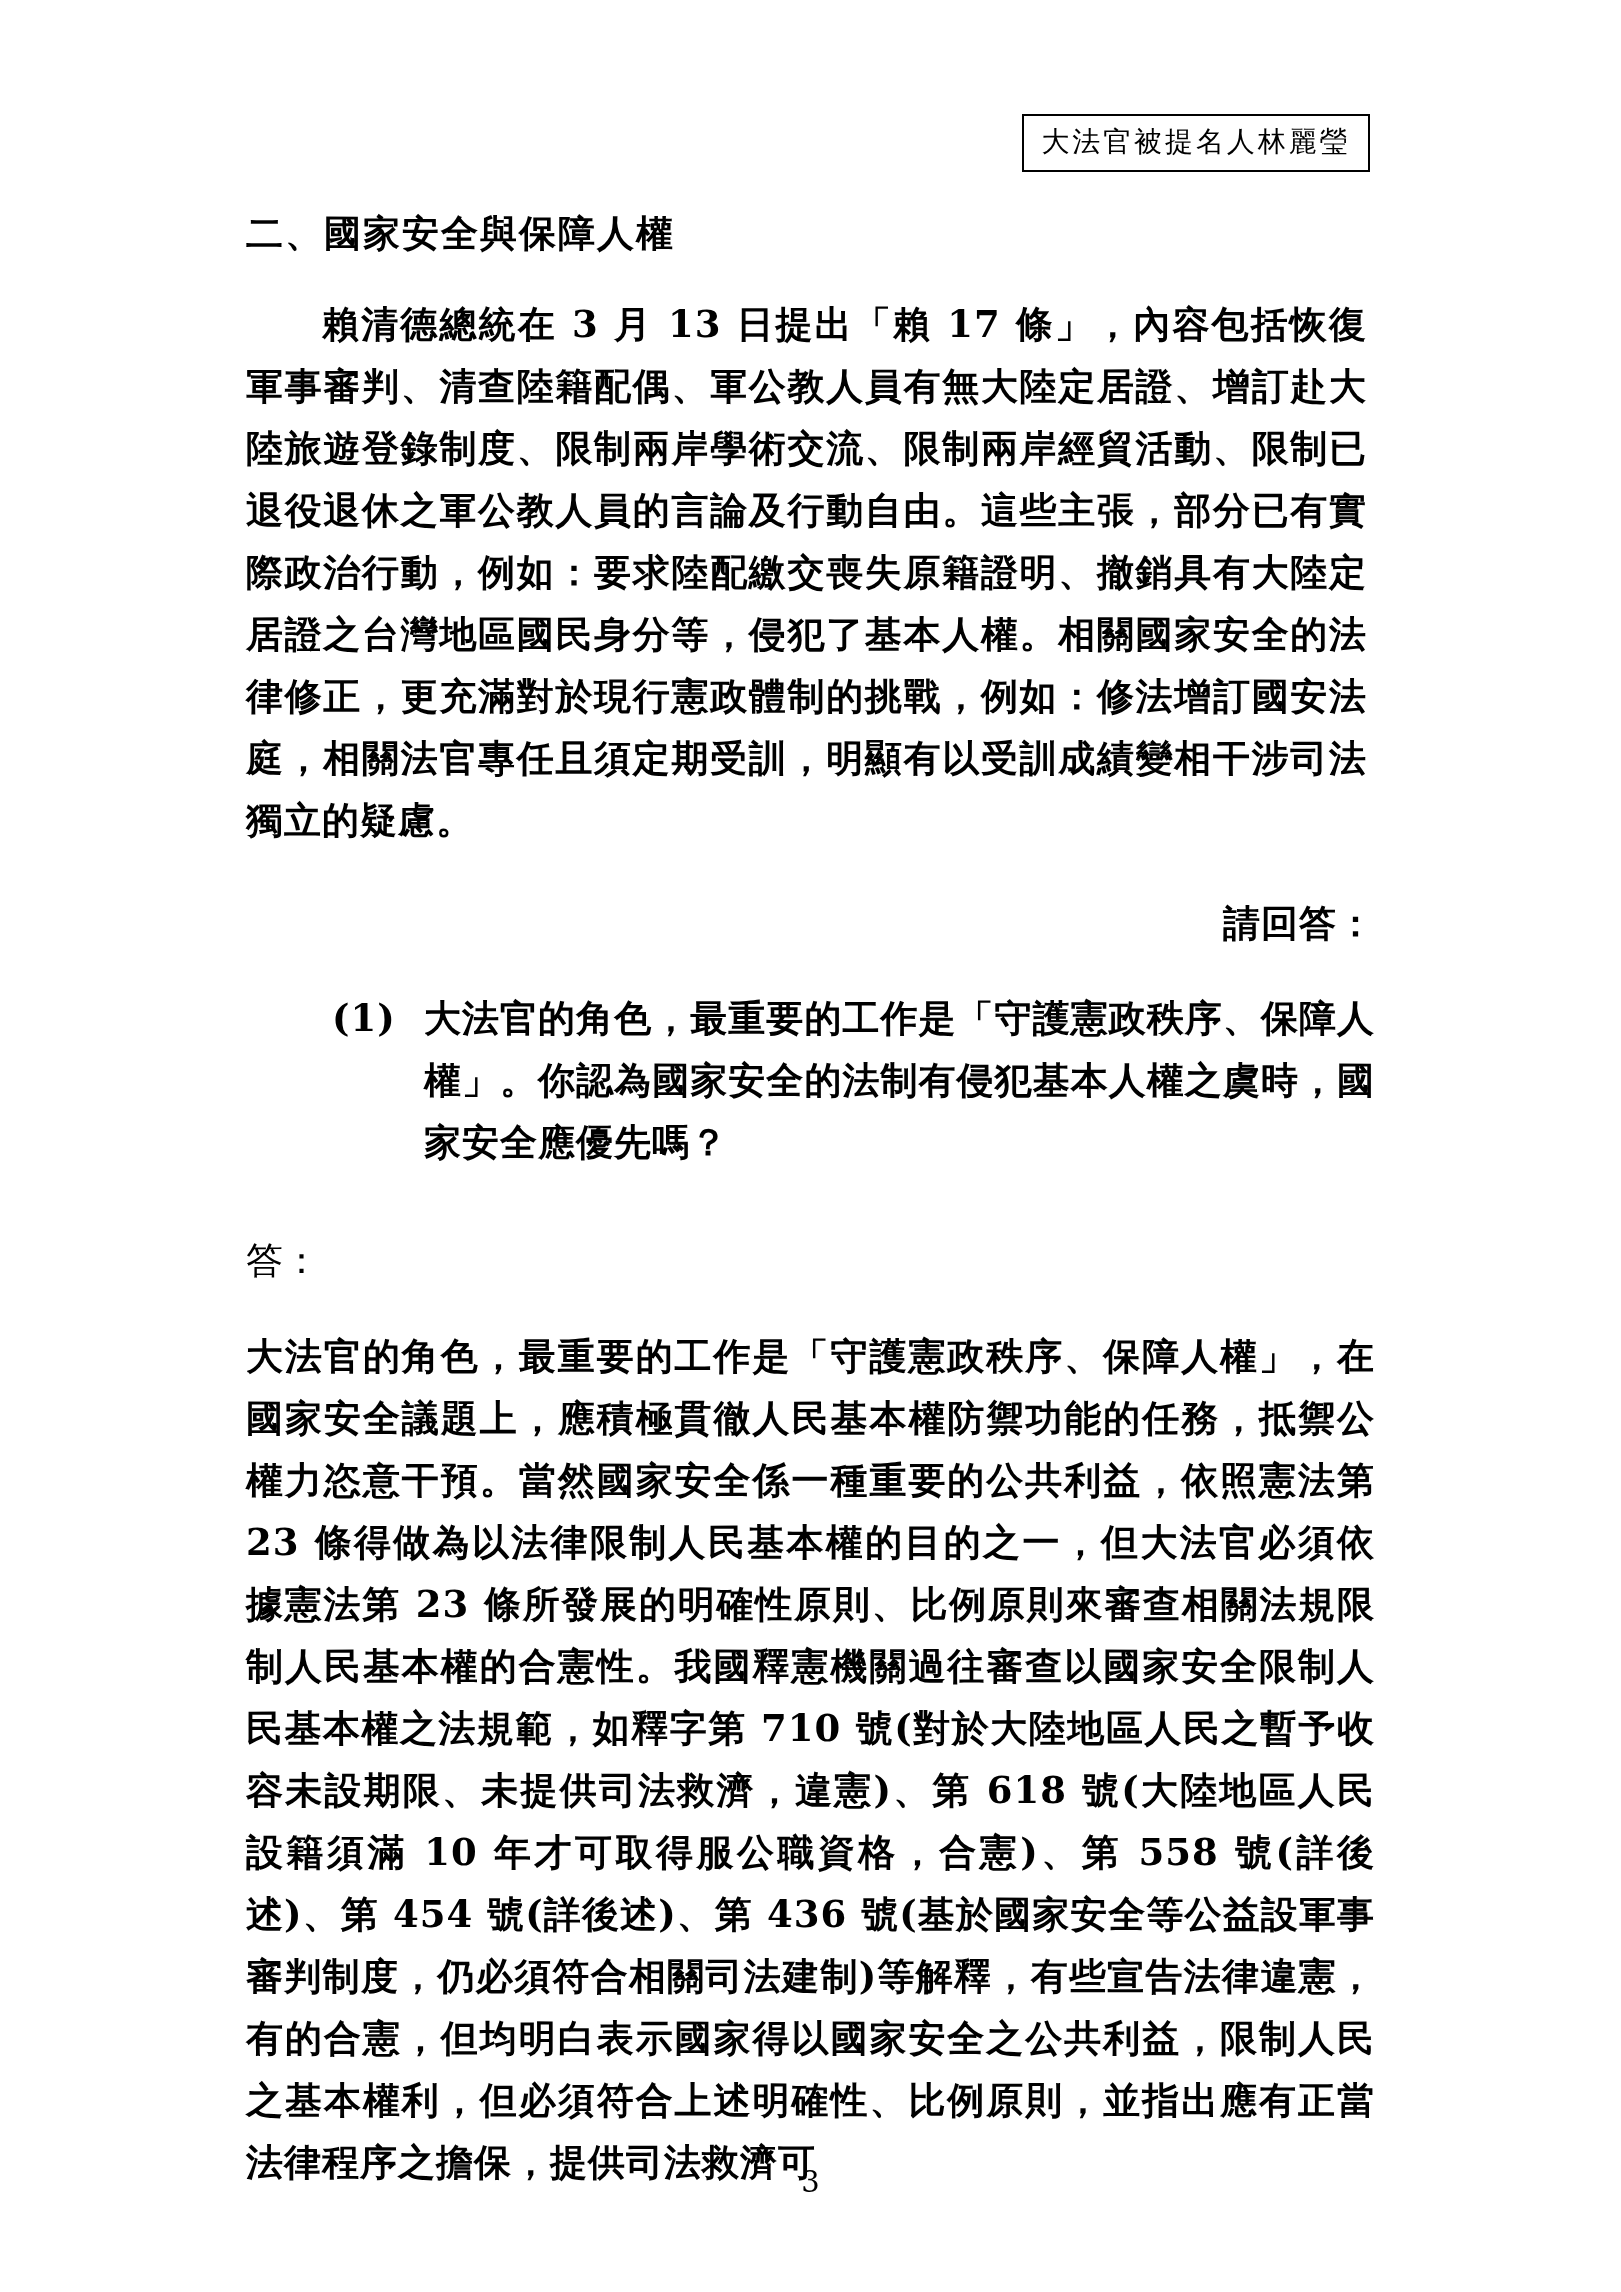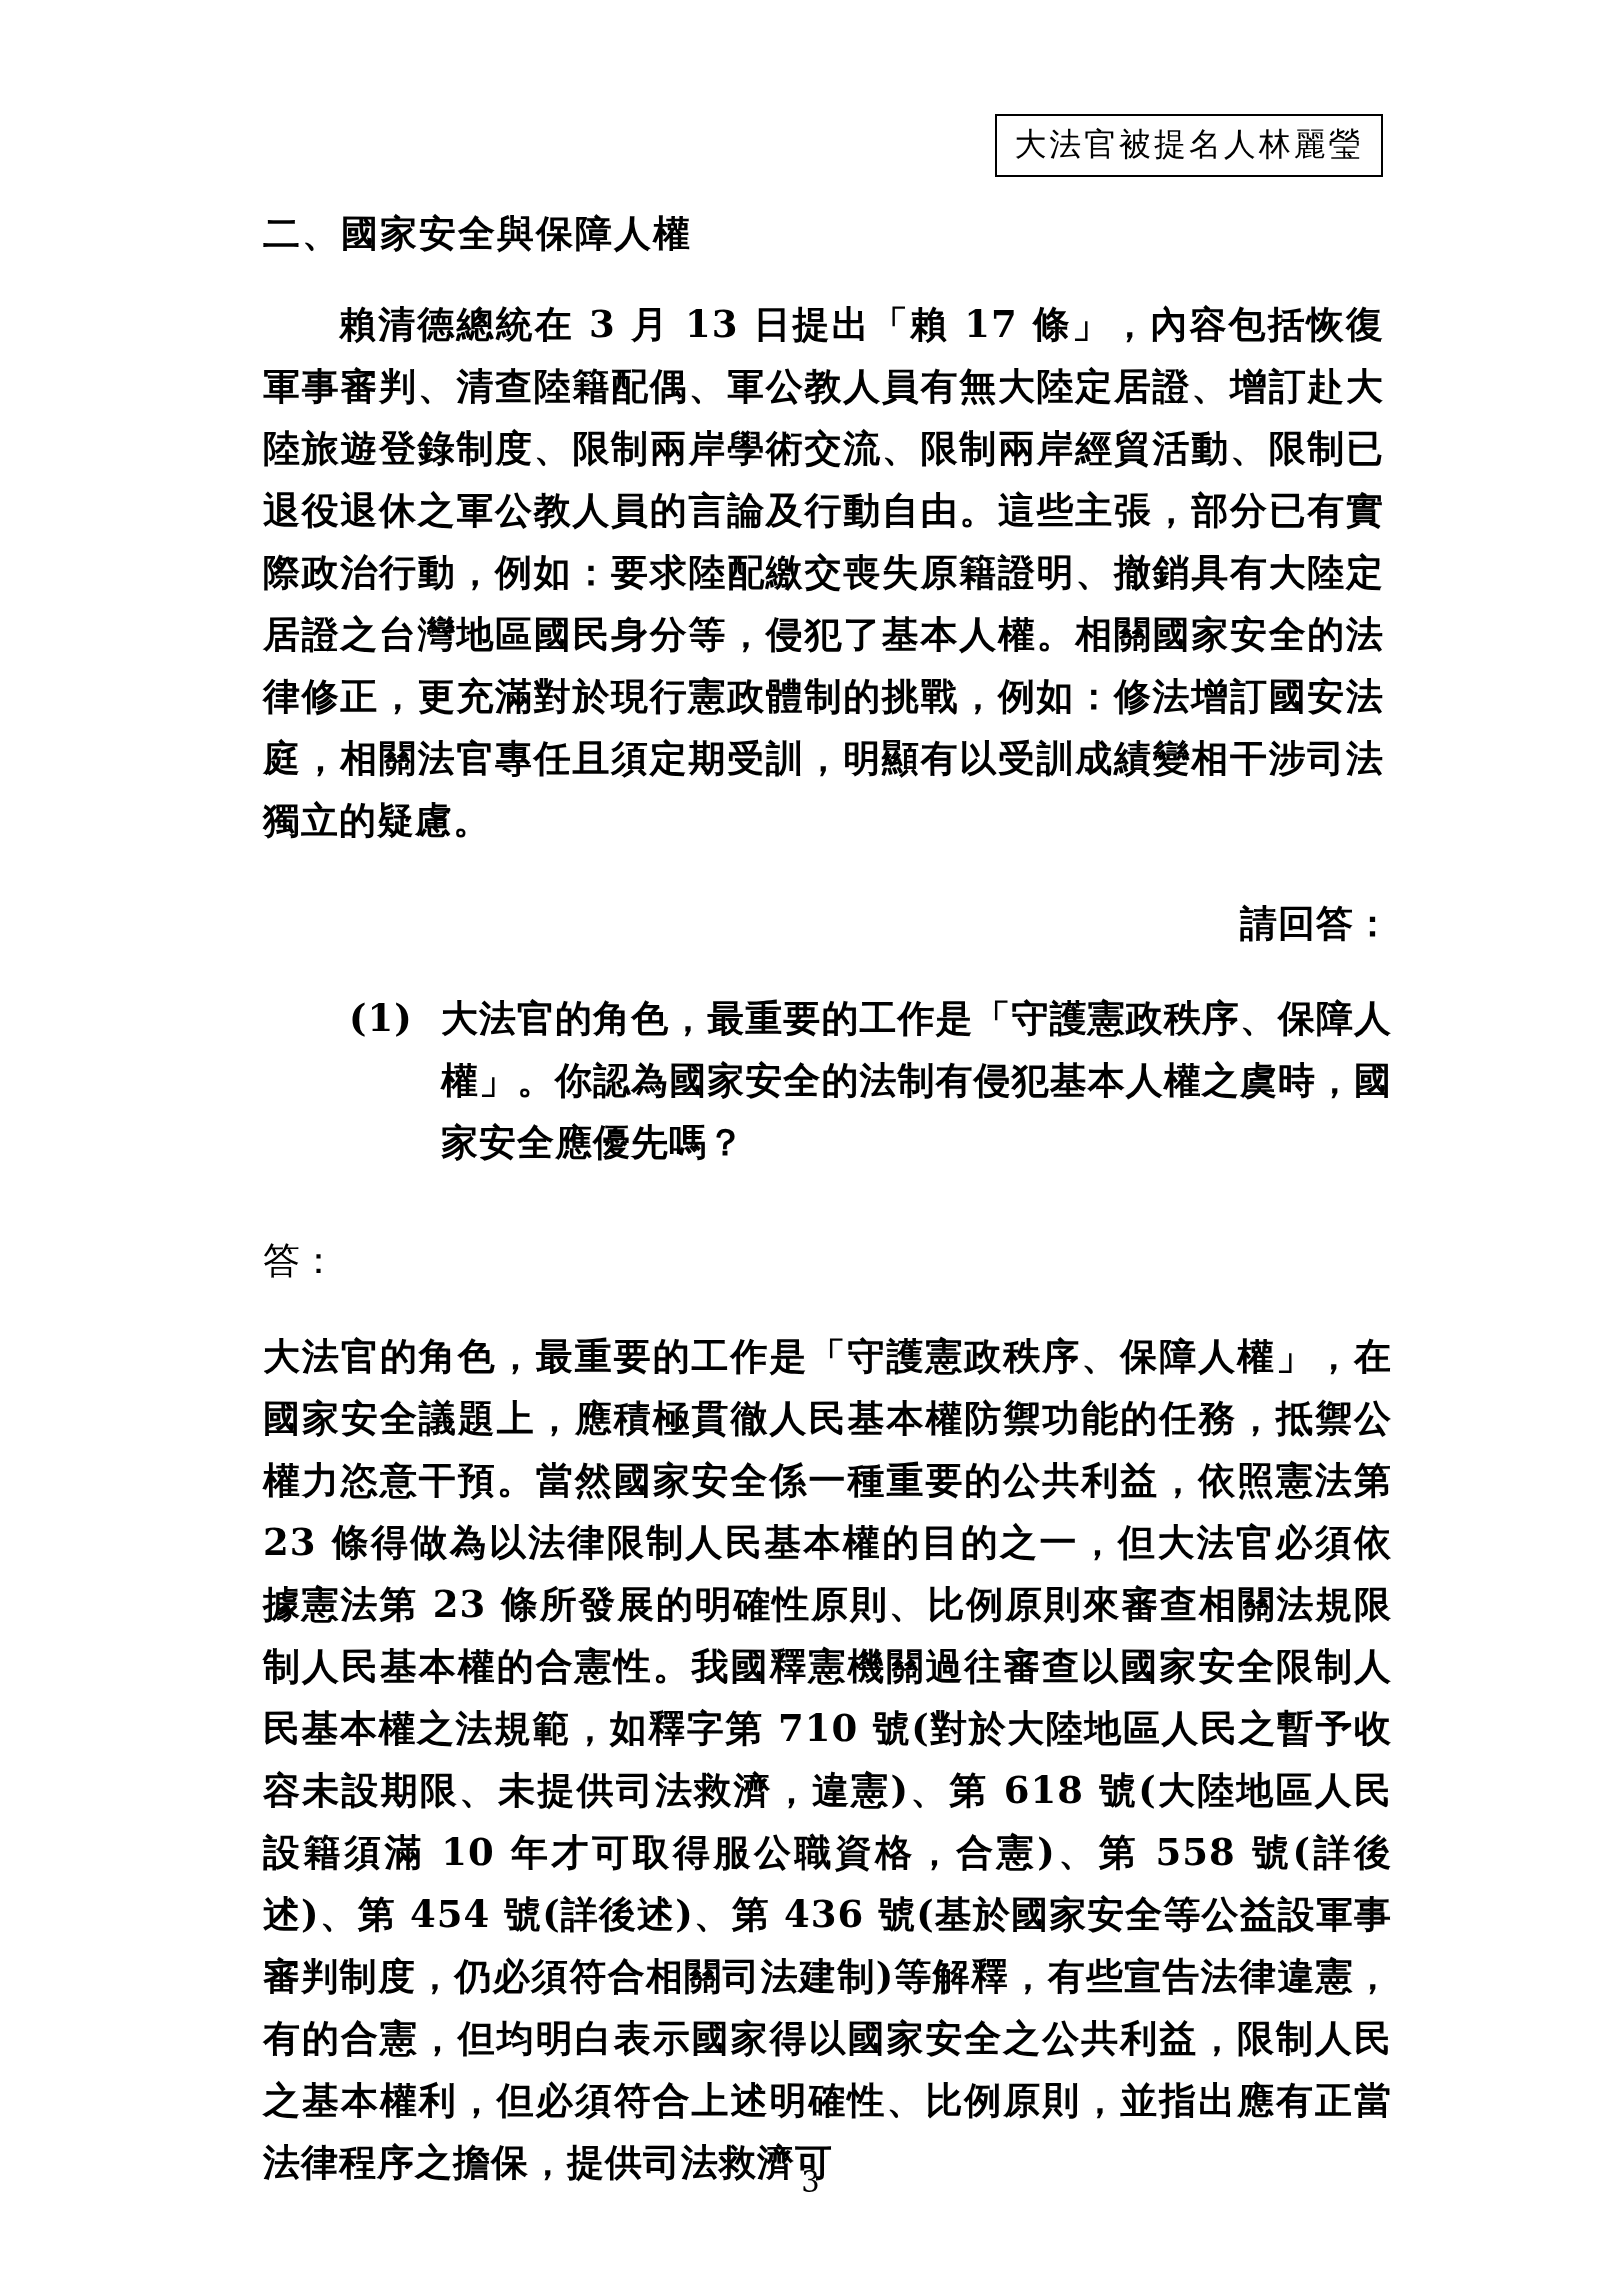--- a/index.html
+++ b/index.html
@@ -13,31 +13,31 @@
     height: 2293px;
     margin: 0 auto;
     background: #ffffff;
     color: #000000;
     font-family: "DejaVu Serif", "Liberation Serif", serif;
     overflow: hidden;
   }
   .header-box {
     position: absolute;
     top: 114px;
-    right: 238px;
+    right: 251px;
     border: 2px solid #000000;
     padding: 7.8px 17.6px 9.8px 17.6px;
-    font-size: 32px;
+    font-size: 28px;
     letter-spacing: 2.9px;
     line-height: 1.3;
     white-space: nowrap;
   }
   .content {
     position: absolute;
-    left: 263px;
+    left: 246px;
     top: 202px;
     width: 1129px;
     font-size: 37px;
     line-height: 62px;
     text-align: justify;
   }
   .section-title {
     margin: 0;
     font-size: 37px;
     font-weight: 700;

